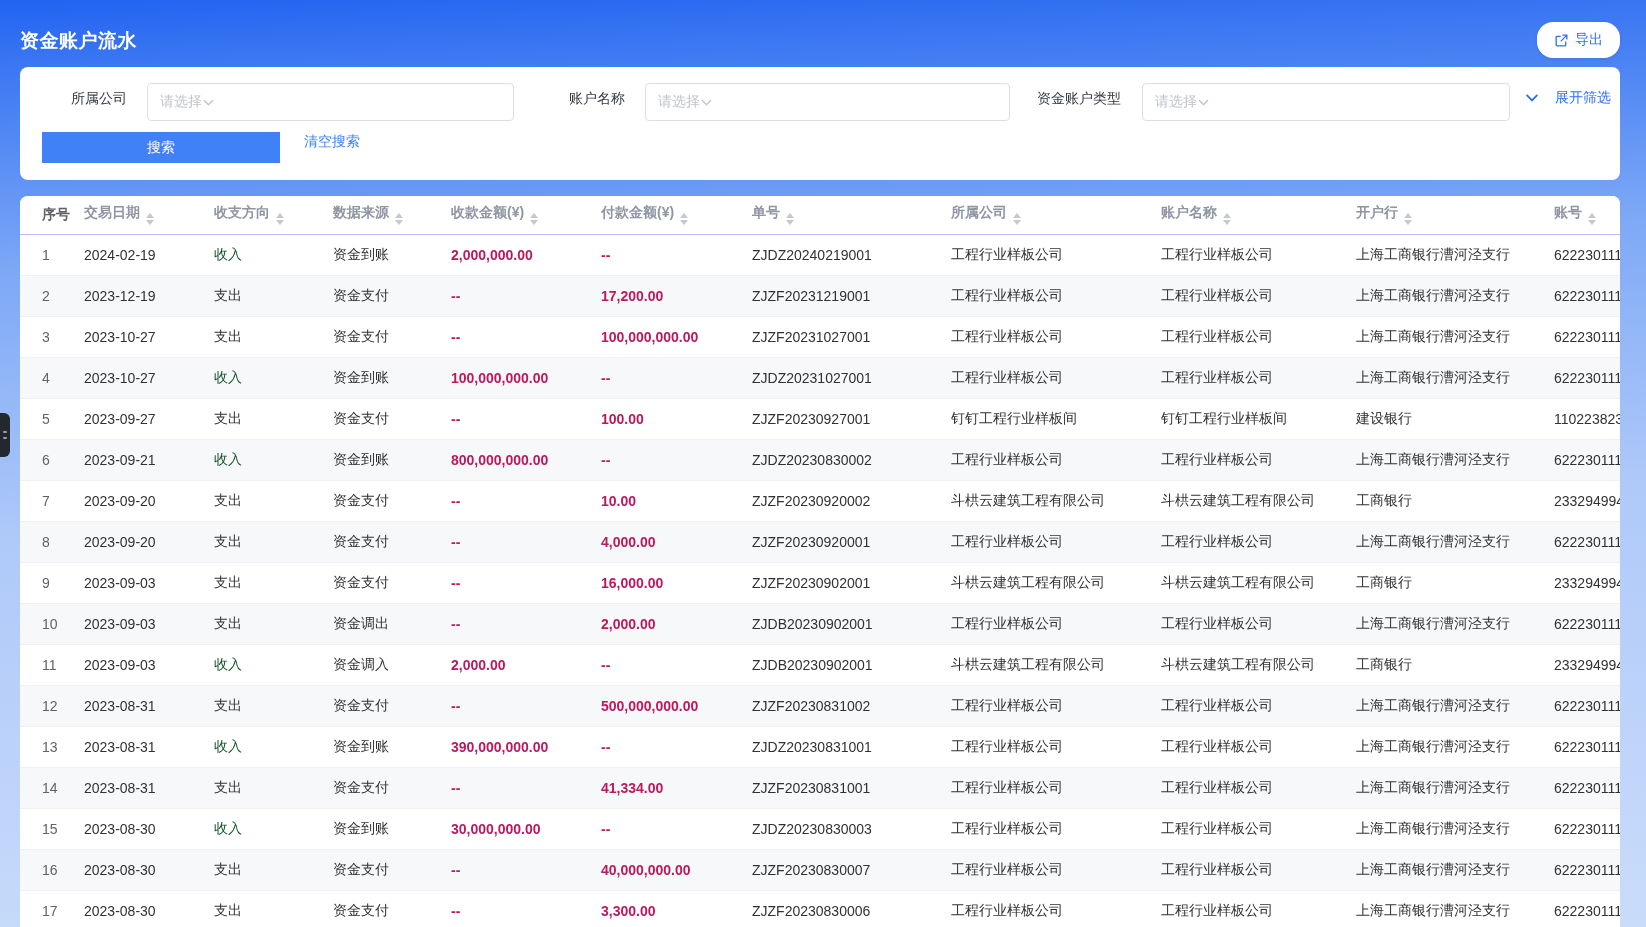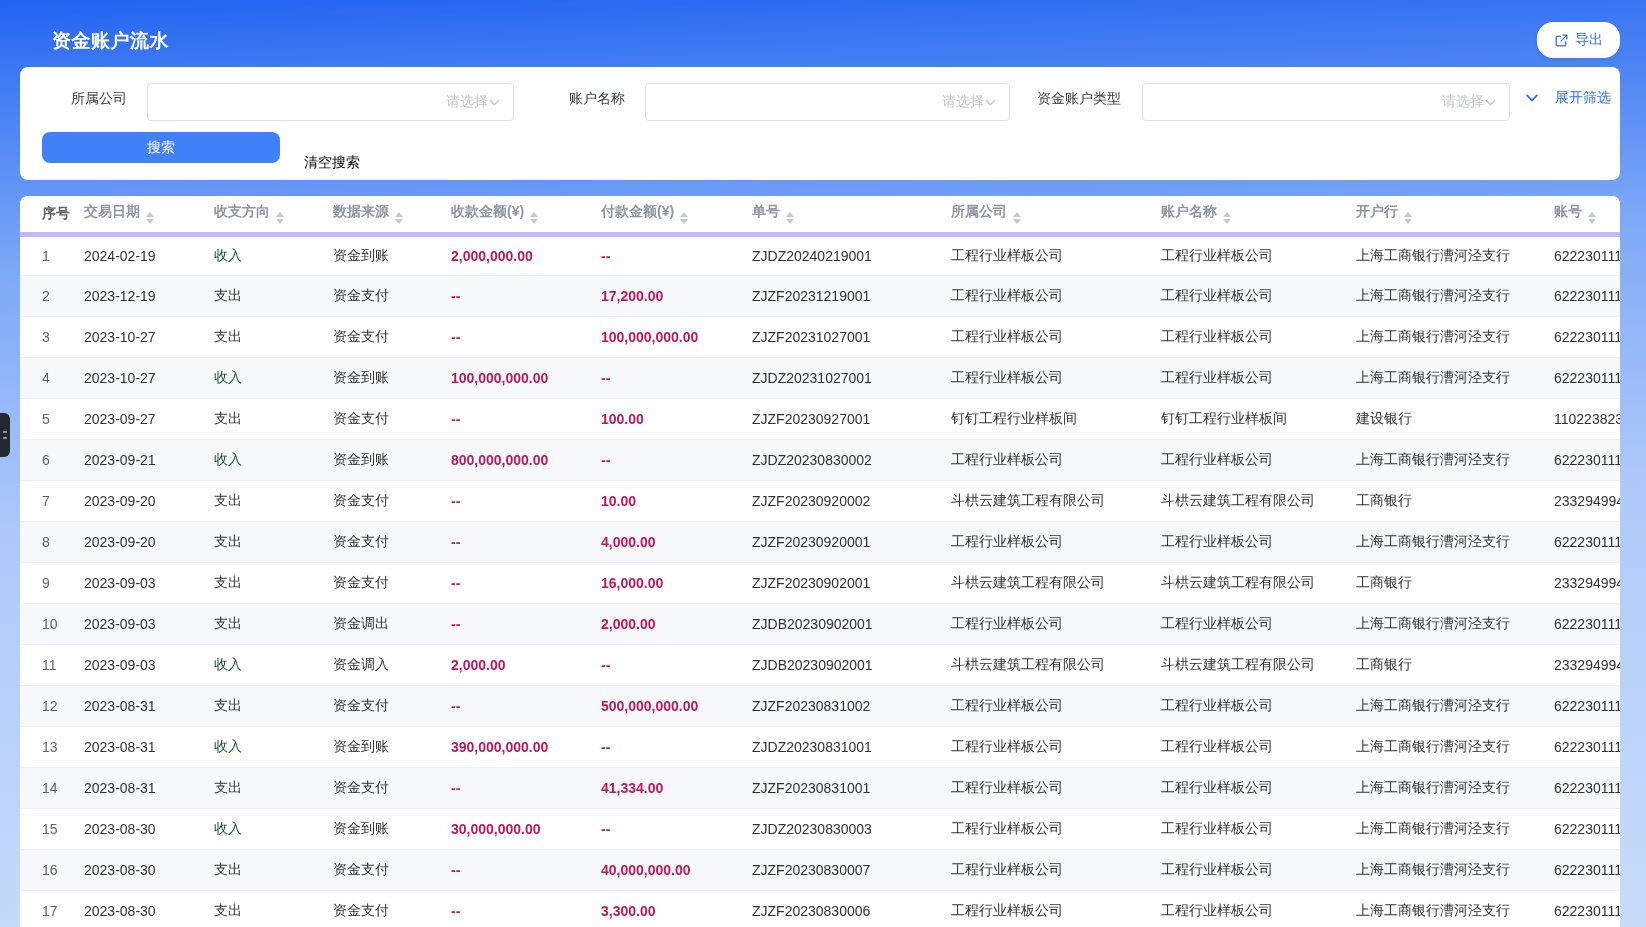--- a/index.html
+++ b/index.html
@@ -2,37 +2,37 @@
 <html><head>
 <meta charset="utf-8">
 <style>
   * { margin:0; padding:0; box-sizing:border-box; }
   html,body { width:1646px; height:927px; overflow:hidden; }
   body {
     font-family:"Liberation Sans","DejaVu Sans",sans-serif;
     background:linear-gradient(178deg,#2263f0 0%,#3c78f3 7%,#7ea9f6 28%,#afc9f9 55%,#c9dcfa 100%);
     position:relative; font-size:14px; color:#303133;
   }
-  .page-title { position:absolute; left:20px; top:28px; color:#ffffff; font-size:19px; font-weight:bold; letter-spacing:.5px;margin-left:32px; }
+  .page-title { position:absolute; left:20px; top:28px; color:#ffffff; font-size:19px; font-weight:bold; letter-spacing:.5px; }
   .export-btn { position:absolute; left:1537px; top:22px; width:83px; height:36px; background:#ffffff; border:none; border-radius:16px;
     color:#2e6ff2; font-size:14px; display:flex; align-items:center; justify-content:center; gap:6px; cursor:pointer;
     box-shadow:0 1px 3px rgba(20,60,160,.18); font-family:inherit; }
   .card { position:absolute; left:20px; background:#ffffff; border-radius:8px; }
   .filter-card { top:67px; width:1600px; height:113px; }
   .f-label { position:absolute; top:16px; height:30px; line-height:30px; text-align:right; color:#333a45; font-size:14px; }
   .f-select { position:absolute; top:16px; height:26px; border:1px solid #dcdfe6; border-radius:4px; background:#fff;
-    display:flex; align-items:center; justify-content:flex-end; padding:18px 12px; cursor:pointer; }
+    display:flex; align-items:center; justify-content:flex-start; padding:18px 12px; cursor:pointer; }
   .f-select .ph { color:#bfc4cc; font-size:14px; }
   .expand-link { position:absolute; top:16px; height:30px; display:flex; align-items:center; gap:16px; color:#2e6ff2; font-size:14px; cursor:pointer; }
   .search-btn { position:absolute; left:22px; top:65px; width:238px; height:31px; background:#4081f8; color:#fff; border:none;
-    border-radius:8px; font-size:14px; cursor:pointer; font-family:inherit; }
-  .clear-link { position:absolute; left:284px; top:80px; height:31px; line-height:31px; color:#000000; font-size:14px; cursor:pointer; }
+    border-radius:0; font-size:14px; cursor:pointer; font-family:inherit; }
+  .clear-link { position:absolute; left:284px; top:59px; height:31px; line-height:31px; color:#3b82f6; font-size:14px; cursor:pointer; }
   .table-card { top:196px; width:1600px; height:731px; border-radius:8px 8px 0 0; overflow:hidden; }
   table { width:1600px; border-collapse:collapse; table-layout:fixed; }
-  th { height:38px; font-size:14px; font-weight:600; color:#8f95a3; text-align:left; padding:0; border-bottom:5px solid #c4b5fd;
+  th { height:38px; font-size:14px; font-weight:600; color:#8f95a3; text-align:left; padding:0; border-bottom:1px solid #c4b5fd;
     white-space:nowrap; overflow:hidden; background:#fff; }
   td { height:41px; font-size:14px; color:#303133; padding:0; border-bottom:1px solid #eef0f5; white-space:nowrap; overflow:hidden; }
   tr.stripe td { background:#f7f8fa; }
   th.col-seq, td.col-seq { padding-left:22px; color:#606266; }
   td.col-recv, td.col-pay { color:#be185d; font-weight:bold; }
   td.dir-in { color:#14532d; }
   .sorter { display:inline-flex; flex-direction:column; gap:2px; margin-left:6px; vertical-align:-1px; }
   .sorter i { display:block; width:0; height:0; border-left:4px solid transparent; border-right:4px solid transparent; }
   .sorter i.up { border-bottom:5px solid #c5c8ce; }
   .sorter i.dn { border-top:5px solid #c5c8ce; }

